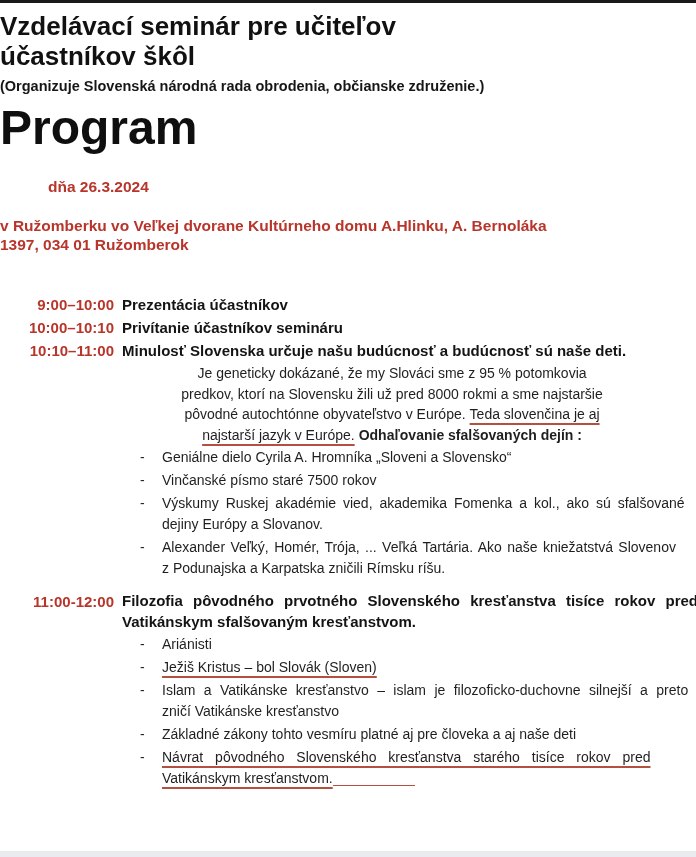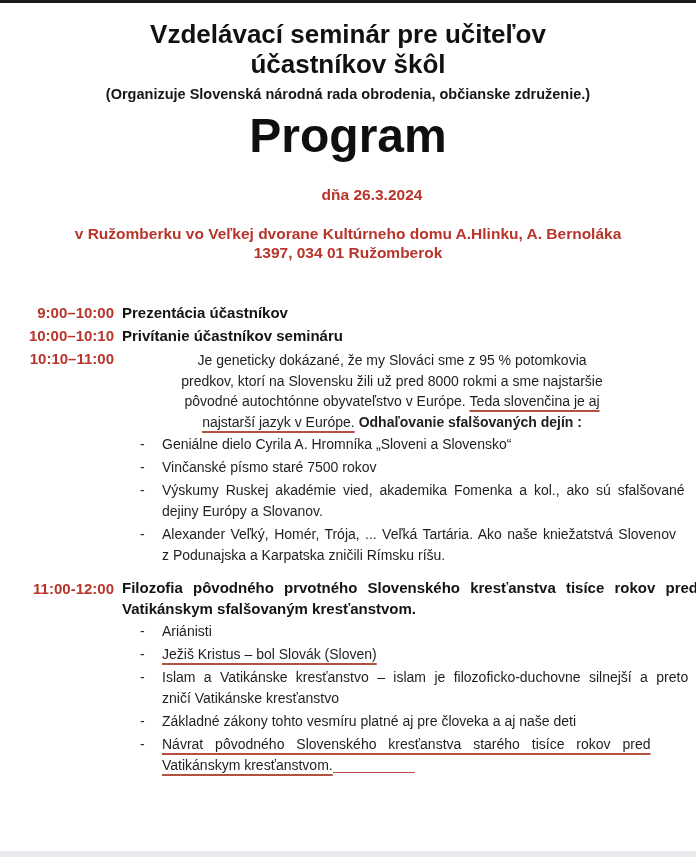--- a/index.html
+++ b/index.html
@@ -12,21 +12,21 @@
     position:relative;
     width:696px;height:857px;
     background:#ffffff;
     font-family:"Liberation Sans", sans-serif;
     color:var(--ink);
     overflow:hidden;
   }
   .top-rule{height:3px;background:#1a1a1a;width:100%;}
   .bottom-edge{position:absolute;left:0;bottom:0;width:100%;height:6px;background:#e9ebee;}
 
-  header{margin-top:16px;text-align:center;}
+  header{margin-top:8px;}
   .title-line{font-size:26px;font-weight:bold;line-height:30px;color:#111;}
   .organizer{margin-top:7px;font-size:14.5px;font-weight:bold;color:#161616;}
   .program-heading{margin-top:8px;font-size:48px;font-weight:bold;line-height:52px;color:#0f0f0f;}
   .date-line{margin-top:24px;font-size:15.5px;font-weight:bold;color:var(--red);padding-left:48px;}
   .venue{margin-top:20px;font-size:15.5px;font-weight:bold;line-height:19px;color:var(--red);}
 
   .schedule{margin-top:40px;font-size:14px;line-height:21px;}
   .row{display:grid;grid-template-columns:114px 540px;column-gap:8px;}
   .row + .row{margin-top:2px;}
   .row.sec4{margin-top:10px;}
@@ -84,20 +84,21 @@
     </div>
 
     <div class="row">
       <div class="time">10:00–10:10</div>
       <div class="stitle">Privítanie účastníkov semináru</div>
     </div>
 
     <div class="row">
       <div class="time">10:10–11:00</div>
       <div>
+        <div class="stitle">Minulosť Slovenska určuje našu budúcnosť a budúcnosť sú naše deti.</div>
         <div class="para">
           <div class="pline">Je geneticky dokázané, že my Slováci sme z 95 % potomkovia</div>
           <div class="pline">predkov, ktorí na Slovensku žili už pred 8000 rokmi a sme najstaršie</div>
           <div class="pline"><span>pôvodné autochtónne obyvateľstvo v Európe.</span><span class="u sep">Teda slovenčina je aj</span></div>
           <div class="pline"><span class="u">najstarší jazyk v Európe.</span><span class="b sep">Odhaľovanie sfalšovaných dejín :</span></div>
         </div>
         <div class="bullets">
           <div class="bi">
             <span class="dash">-</span>
             <span class="btext">Geniálne dielo Cyrila A. Hromníka „Sloveni a Slovensko“</span>

